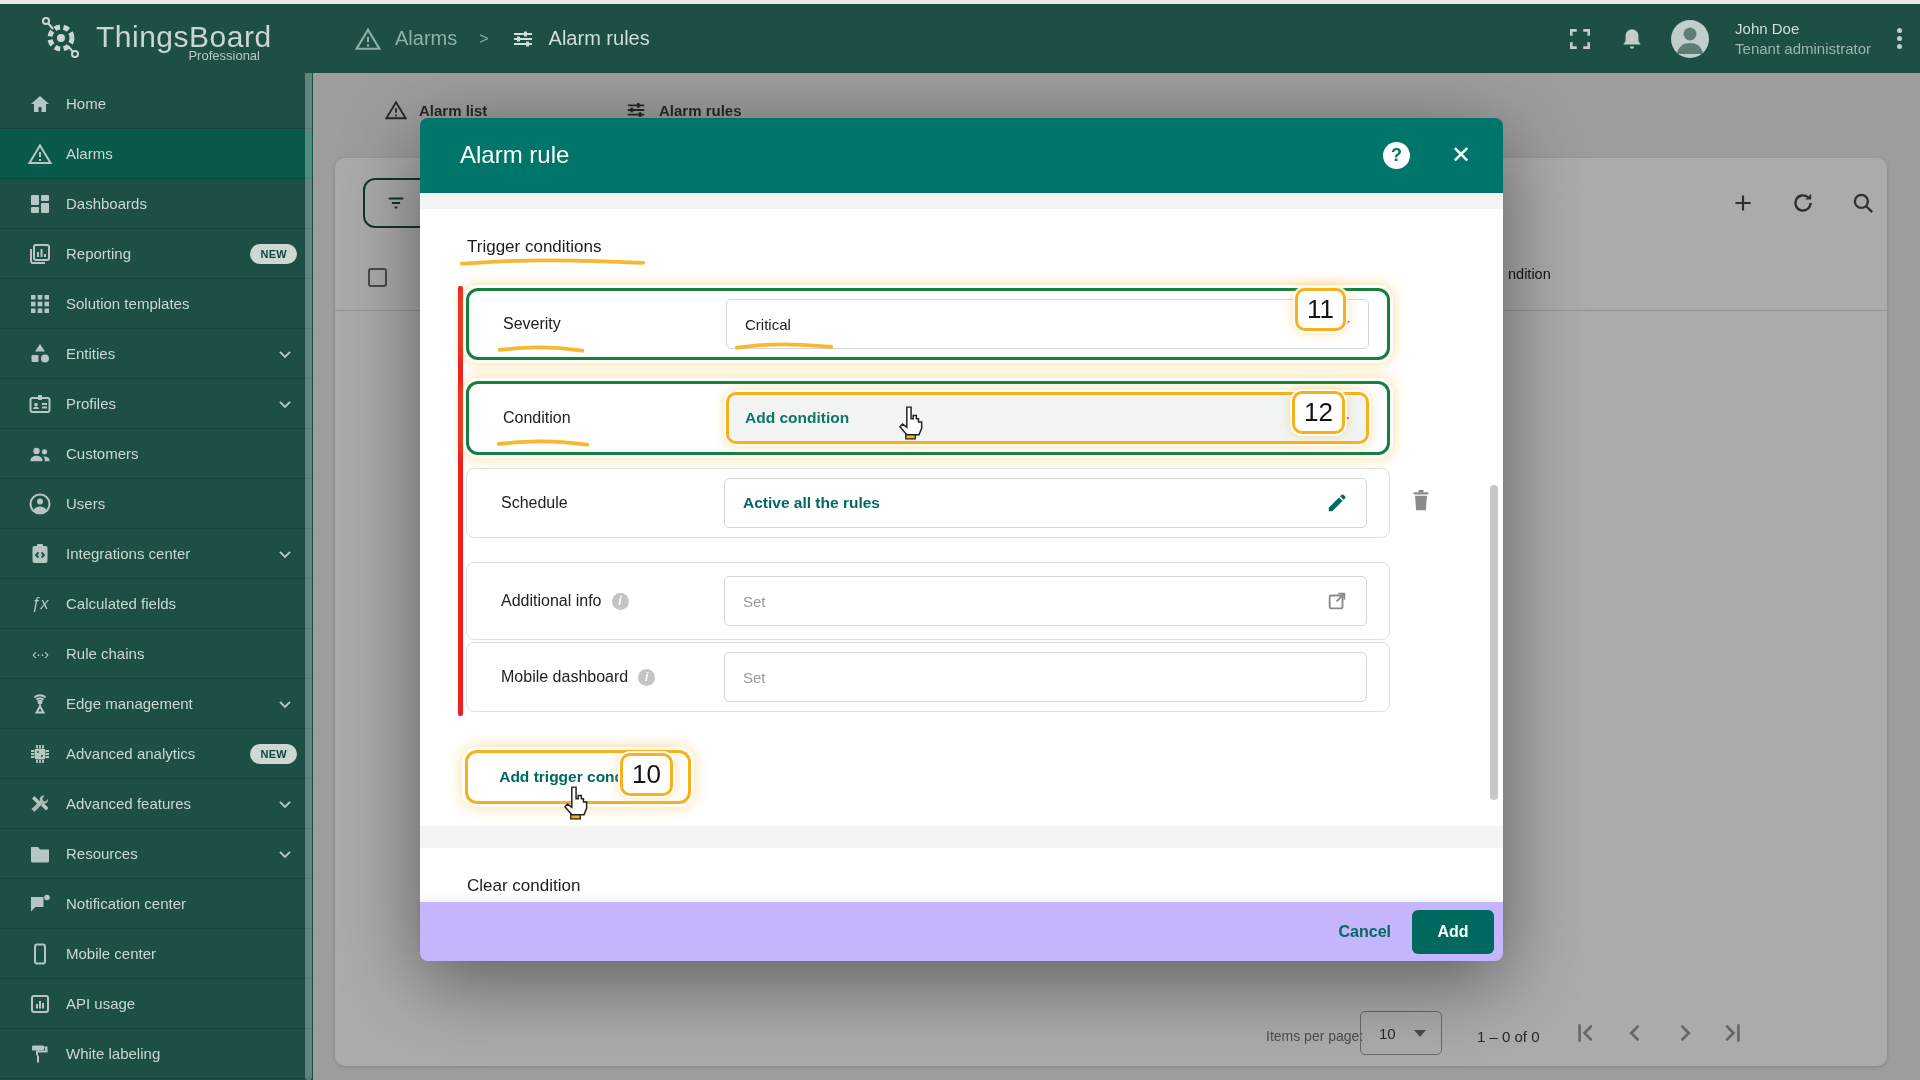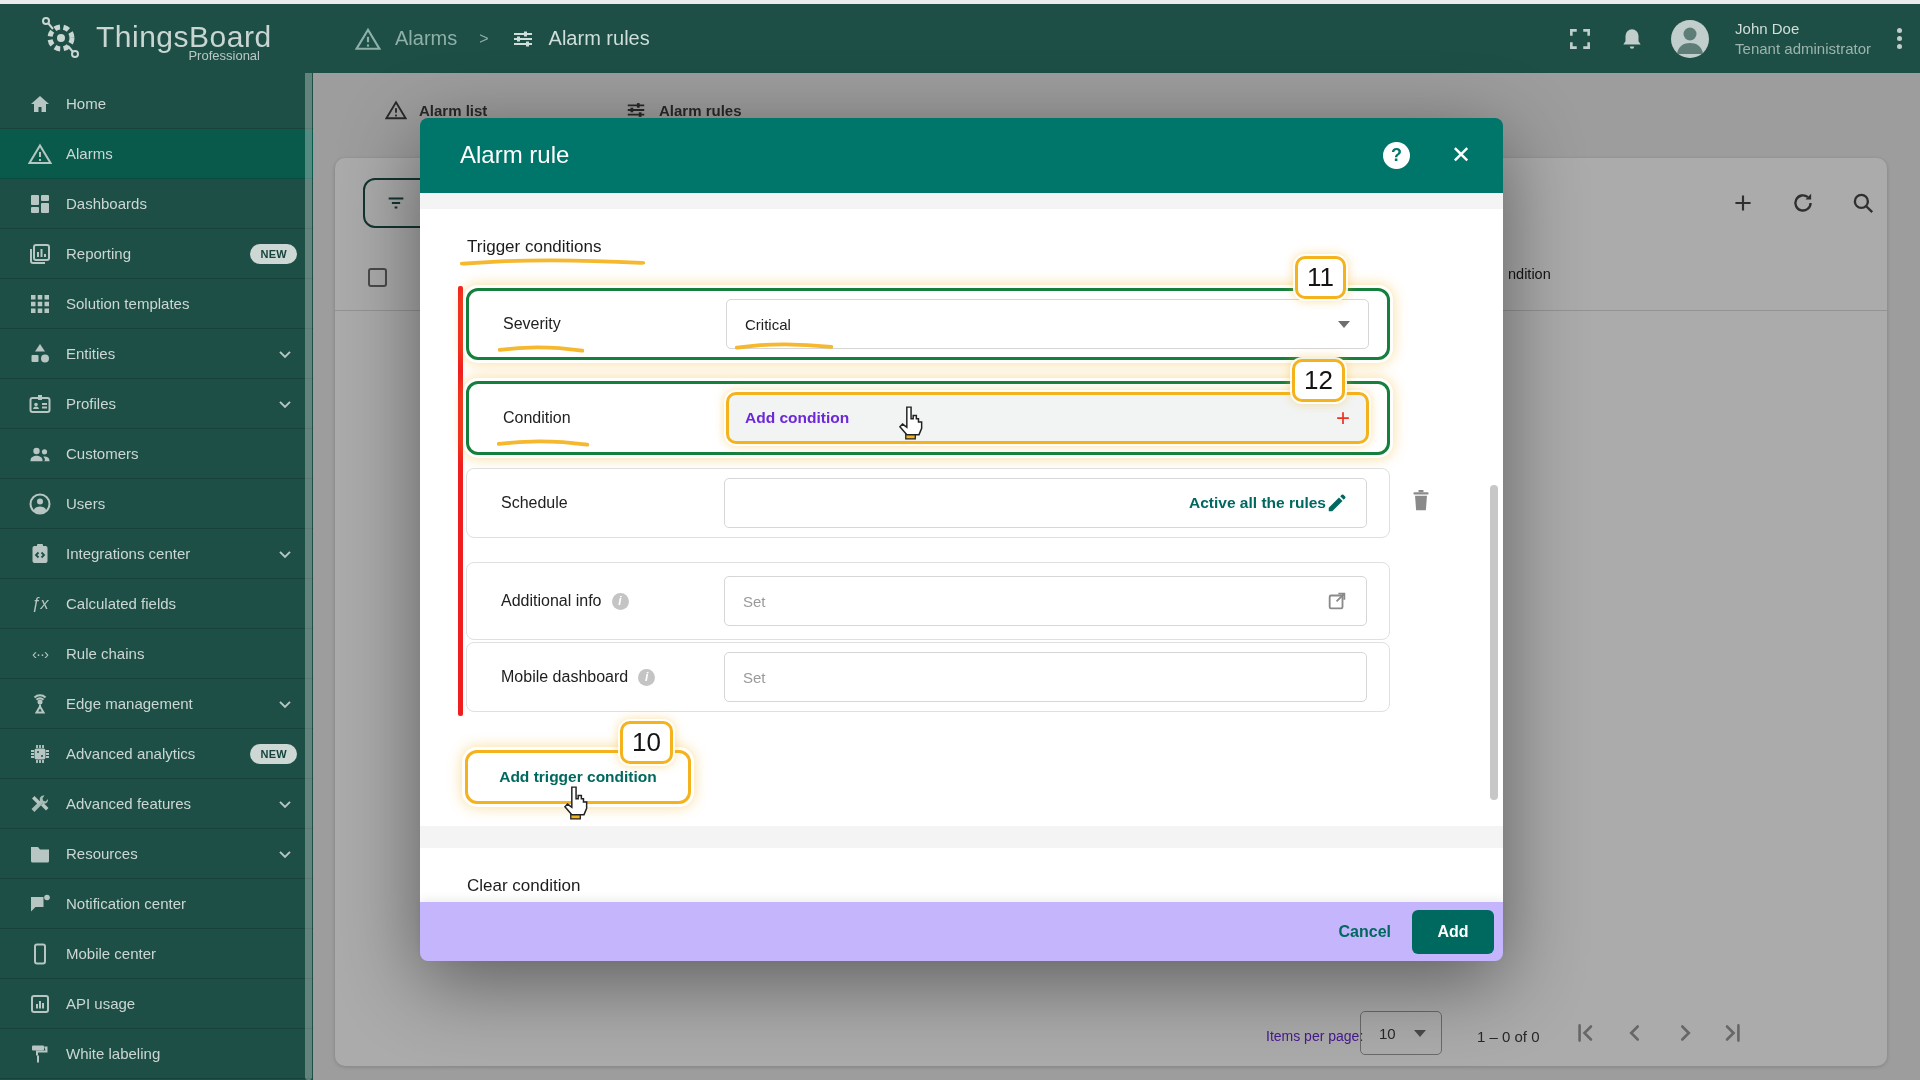--- a/index.html
+++ b/index.html
@@ -37,21 +37,21 @@
   
   #content { position:absolute; left:313px; top:69px; width:1607px; height:1011px; background:#ebebeb; }
   .tab { position:absolute; top:18px; height:46px; display:flex; align-items:center; gap:12px; color:#3c3c3c; font-size:15px; font-weight:600; }
   .tab .tb-ic { color:#3c3c3c; }
   #page-card { position:absolute; left:22px; top:89px; width:1552px; height:908px; background:#ffffff; border-radius:10px; box-shadow:0 1px 4px rgba(0,0,0,.18); }
   #filter-chip { position:absolute; left:28px; top:20px; width:122px; height:50px; border:2px solid #1d4f46; border-radius:12px; display:flex; align-items:center; padding-left:20px; color:#1d4f46; }
   .tool-ic { position:absolute; top:32px; width:26px; height:26px; color:#474747; cursor:pointer; }
   .thead-check { position:absolute; left:33px; top:110px; width:19px; height:19px; border:2px solid #6f6f6f; border-radius:3px; }
   .thead-frag { position:absolute; left:1173px; top:108px; font-size:14.5px; font-weight:400; color:#212121; }
   .thead-line { position:absolute; left:0; top:152px; width:100%; height:1px; background:#dcdcdc; }
-  .pg-label { position:absolute; left:931px; top:870px; font-size:14px; color:#6d28d9; }
+  .pg-label { position:absolute; left:931px; top:870px; font-size:14px; color:#737373; }
   .pg-select { position:absolute; left:1025px; top:853px; width:82px; height:44px; border:1px solid #9f9f9f; border-radius:5px; display:flex; align-items:center; padding-left:18px; gap:18px; font-size:15px; color:#3c3c3c; }
   .caret { width:0; height:0; border-left:6px solid transparent; border-right:6px solid transparent; border-top:7px solid #6f6f6f; }
   .pg-range { position:absolute; left:1142px; top:870px; font-size:15px; color:#3c3c3c; }
   .pg-btn { position:absolute; top:862px; width:26px; height:26px; color:#9a9a9a; }
   #overlay { position:absolute; inset:0; background:rgba(0,0,0,.33); z-index:5; }
 
   
   #dialog { position:absolute; left:420px; top:118px; width:1083px; height:843px; z-index:30; filter:drop-shadow(0 20px 40px rgba(0,0,0,.45)); }
   #dlg-head { position:absolute; left:0; top:0; right:0; height:75px; background:#00756a; border-radius:8px 8px 0 0; }
   #dlg-title { position:absolute; left:40px; top:23px; color:#ffffff; font-size:24px; font-weight:500; }
@@ -64,32 +64,32 @@
   #sec-trigger { top:16px; height:617px; }
   #sec-clear { top:655px; height:120px; }
   .sec-heading { position:absolute; left:47px; top:28px; font-size:17px; color:#1c1c1c; }
   #redbar { position:absolute; left:38px; top:93px; width:5px; height:430px; background:#f01f1f; border-radius:2px; }
   .rrow { position:absolute; left:46px; width:924px; background:#ffffff; border:1px solid #e0e0e0; border-radius:8px; }
   .rrow.hl { border:3px solid #15803d; border-radius:12px; box-shadow:0 0 0 3px rgba(255,255,255,.95), 0 0 14px 3px rgba(244,178,29,.45); }
   .rlabel { position:absolute; left:34px; top:50%; transform:translateY(-50%); font-size:16px; color:#212121; display:flex; align-items:center; gap:10px; }
   .rctrl { position:absolute; left:257px; top:50%; transform:translateY(-50%); width:643px; height:50px; border:1px solid #d6d6d6; border-radius:5px; background:#fff; display:flex; align-items:center; padding:0 18px; font-size:15px; color:#212121; }
   .rctrl .grow { flex:1; }
   #cond-field { position:absolute; left:257px; top:50%; transform:translateY(-50%); width:643px; height:52px; background:#f1f4f3; border:3px solid #f4b21d; border-radius:10px; box-shadow:0 0 0 2px rgba(255,255,255,.9), 0 0 10px 2px rgba(244,178,29,.4); display:flex; align-items:center; padding:0 16px; }
-  .red-text { color:#6d28d9; font-weight:700; font-size:15.5px; }
+  .red-text { color:#0f766e; font-weight:700; font-size:15.5px; }
   .red-plus { margin-left:auto; color:#ee3124; font-size:24px; font-weight:500; }
   .red-plus::after { content:"+"; }
   .teal-bold { color:#00695f; font-weight:700; font-size:15.5px; }
   .placeholder { color:#9a9a9a; font-size:15px; }
   .info-dot { width:17px; height:17px; border-radius:50%; background:#c4c4c4; color:#fff; font-size:12px; font-weight:700; display:inline-flex; align-items:center; justify-content:center; font-style:italic; }
   .info-dot::after { content:"i"; }
   .ctrl-ic { margin-left:auto; width:22px; height:22px; color:#8a8a8a; }
   .ctrl-ic.teal { color:#00695f; }
   #trash { position:absolute; left:988px; top:294px; width:26px; height:28px; color:#8a8a8a; cursor:pointer; }
   #add-trigger { position:absolute; left:45px; top:557px; width:226px; height:54px; border:3px solid #f4b21d; border-radius:12px; background:#fff; box-shadow:0 0 0 3px rgba(255,255,255,.95), 0 0 14px 3px rgba(244,178,29,.45); display:flex; align-items:center; justify-content:center; color:#00695f; font-weight:700; font-size:15.5px; cursor:pointer; }
-  .step-badge { position:absolute; background:#fff; border:3px solid #f4b21d; border-radius:10px; color:#141414; font-size:26px; padding:3px 9px; box-shadow:0 0 0 2px rgba(255,255,255,.9), 0 0 10px 2px rgba(244,178,29,.4); z-index:4; }
+  .step-badge { position:absolute; background:#fff; border:3px solid #f4b21d; border-radius:10px; color:#141414; font-size:26px; padding:3px 9px; box-shadow:0 0 0 2px rgba(255,255,255,.9), 0 0 10px 2px rgba(244,178,29,.4); z-index:4;margin-top:32px; }
   .sw { position:absolute; height:10px; }
   .sw path { stroke:#f4b21d; stroke-width:4.5; fill:none; stroke-linecap:round; opacity:.92; }
   .cursor { position:absolute; width:30px; height:36px; z-index:6; }
   #dlg-scroll { position:absolute; left:1070px; top:292px; width:8px; height:315px; background:#c7c7c7; border-radius:4px; }
   #dlg-foot { position:absolute; left:0; bottom:0; right:0; height:59px; background:#c4b5fd; border-radius:0 0 8px 8px; box-shadow:0 -3px 8px rgba(0,0,0,.07); }
   #btn-cancel { position:absolute; right:112px; top:0; height:59px; display:flex; align-items:center; color:#00695f; font-weight:700; font-size:16px; cursor:pointer; }
   #btn-add { position:absolute; right:9px; top:8px; width:82px; height:44px; background:#00695f; color:#ffffff; font-weight:600; font-size:16px; border:none; border-radius:6px; display:flex; align-items:center; justify-content:center; cursor:pointer; }
   svg { display:block; }
   .glyph-fx::after { content:"ƒx"; font-style:italic; font-size:16px; }
   .glyph-chain::after { content:"‹··›"; font-size:15px; letter-spacing:-1px; }
@@ -521,21 +521,21 @@
       </div>
       <svg class="sw" style="left:77px;top:245px;width:92px;" viewBox="0 0 100 12" preserveAspectRatio="none">
           <path d="M2 7 C 30 3, 65 3, 98 8"></path>
         </svg>
       <span class="step-badge" style="left:872px;top:166px;">12</span>
       <svg class="cursor" style="left:475px;top:212px;" viewBox="0 0 28 34">
         <rect x="10" y="26" width="9" height="6" fill="#f4b21d" stroke="#222" stroke-width="1.2"></rect>
         <path d="M11 2h4v11h2v-3h3v3h2v3h3v6l-2.5 6H11l-6.5-7.5 2.5-2.5 4 3z" fill="#fff" stroke="#222" stroke-width="1.4"></path>
       </svg>
 
-      <div class="rrow" style="top:275px;height:70px;text-align:right;">
+      <div class="rrow" style="top:275px;height:70px;">
         <span class="rlabel">Schedule</span>
         <div class="rctrl">
           <span class="grow teal-bold">Active all the rules</span>
           <span class="ctrl-ic teal">
             <svg viewBox="0 0 24 24" fill="currentColor">
                 <path d="M3 17.2V21h3.8L18 9.8 14.2 6z"></path>
                 <path d="M15.5 4.7l3.8 3.8 1.6-1.6a1.3 1.3 0 0 0 0-1.9l-1.9-1.9a1.3 1.3 0 0 0-1.9 0z"></path>
               </svg>
           </span>
         </div>

